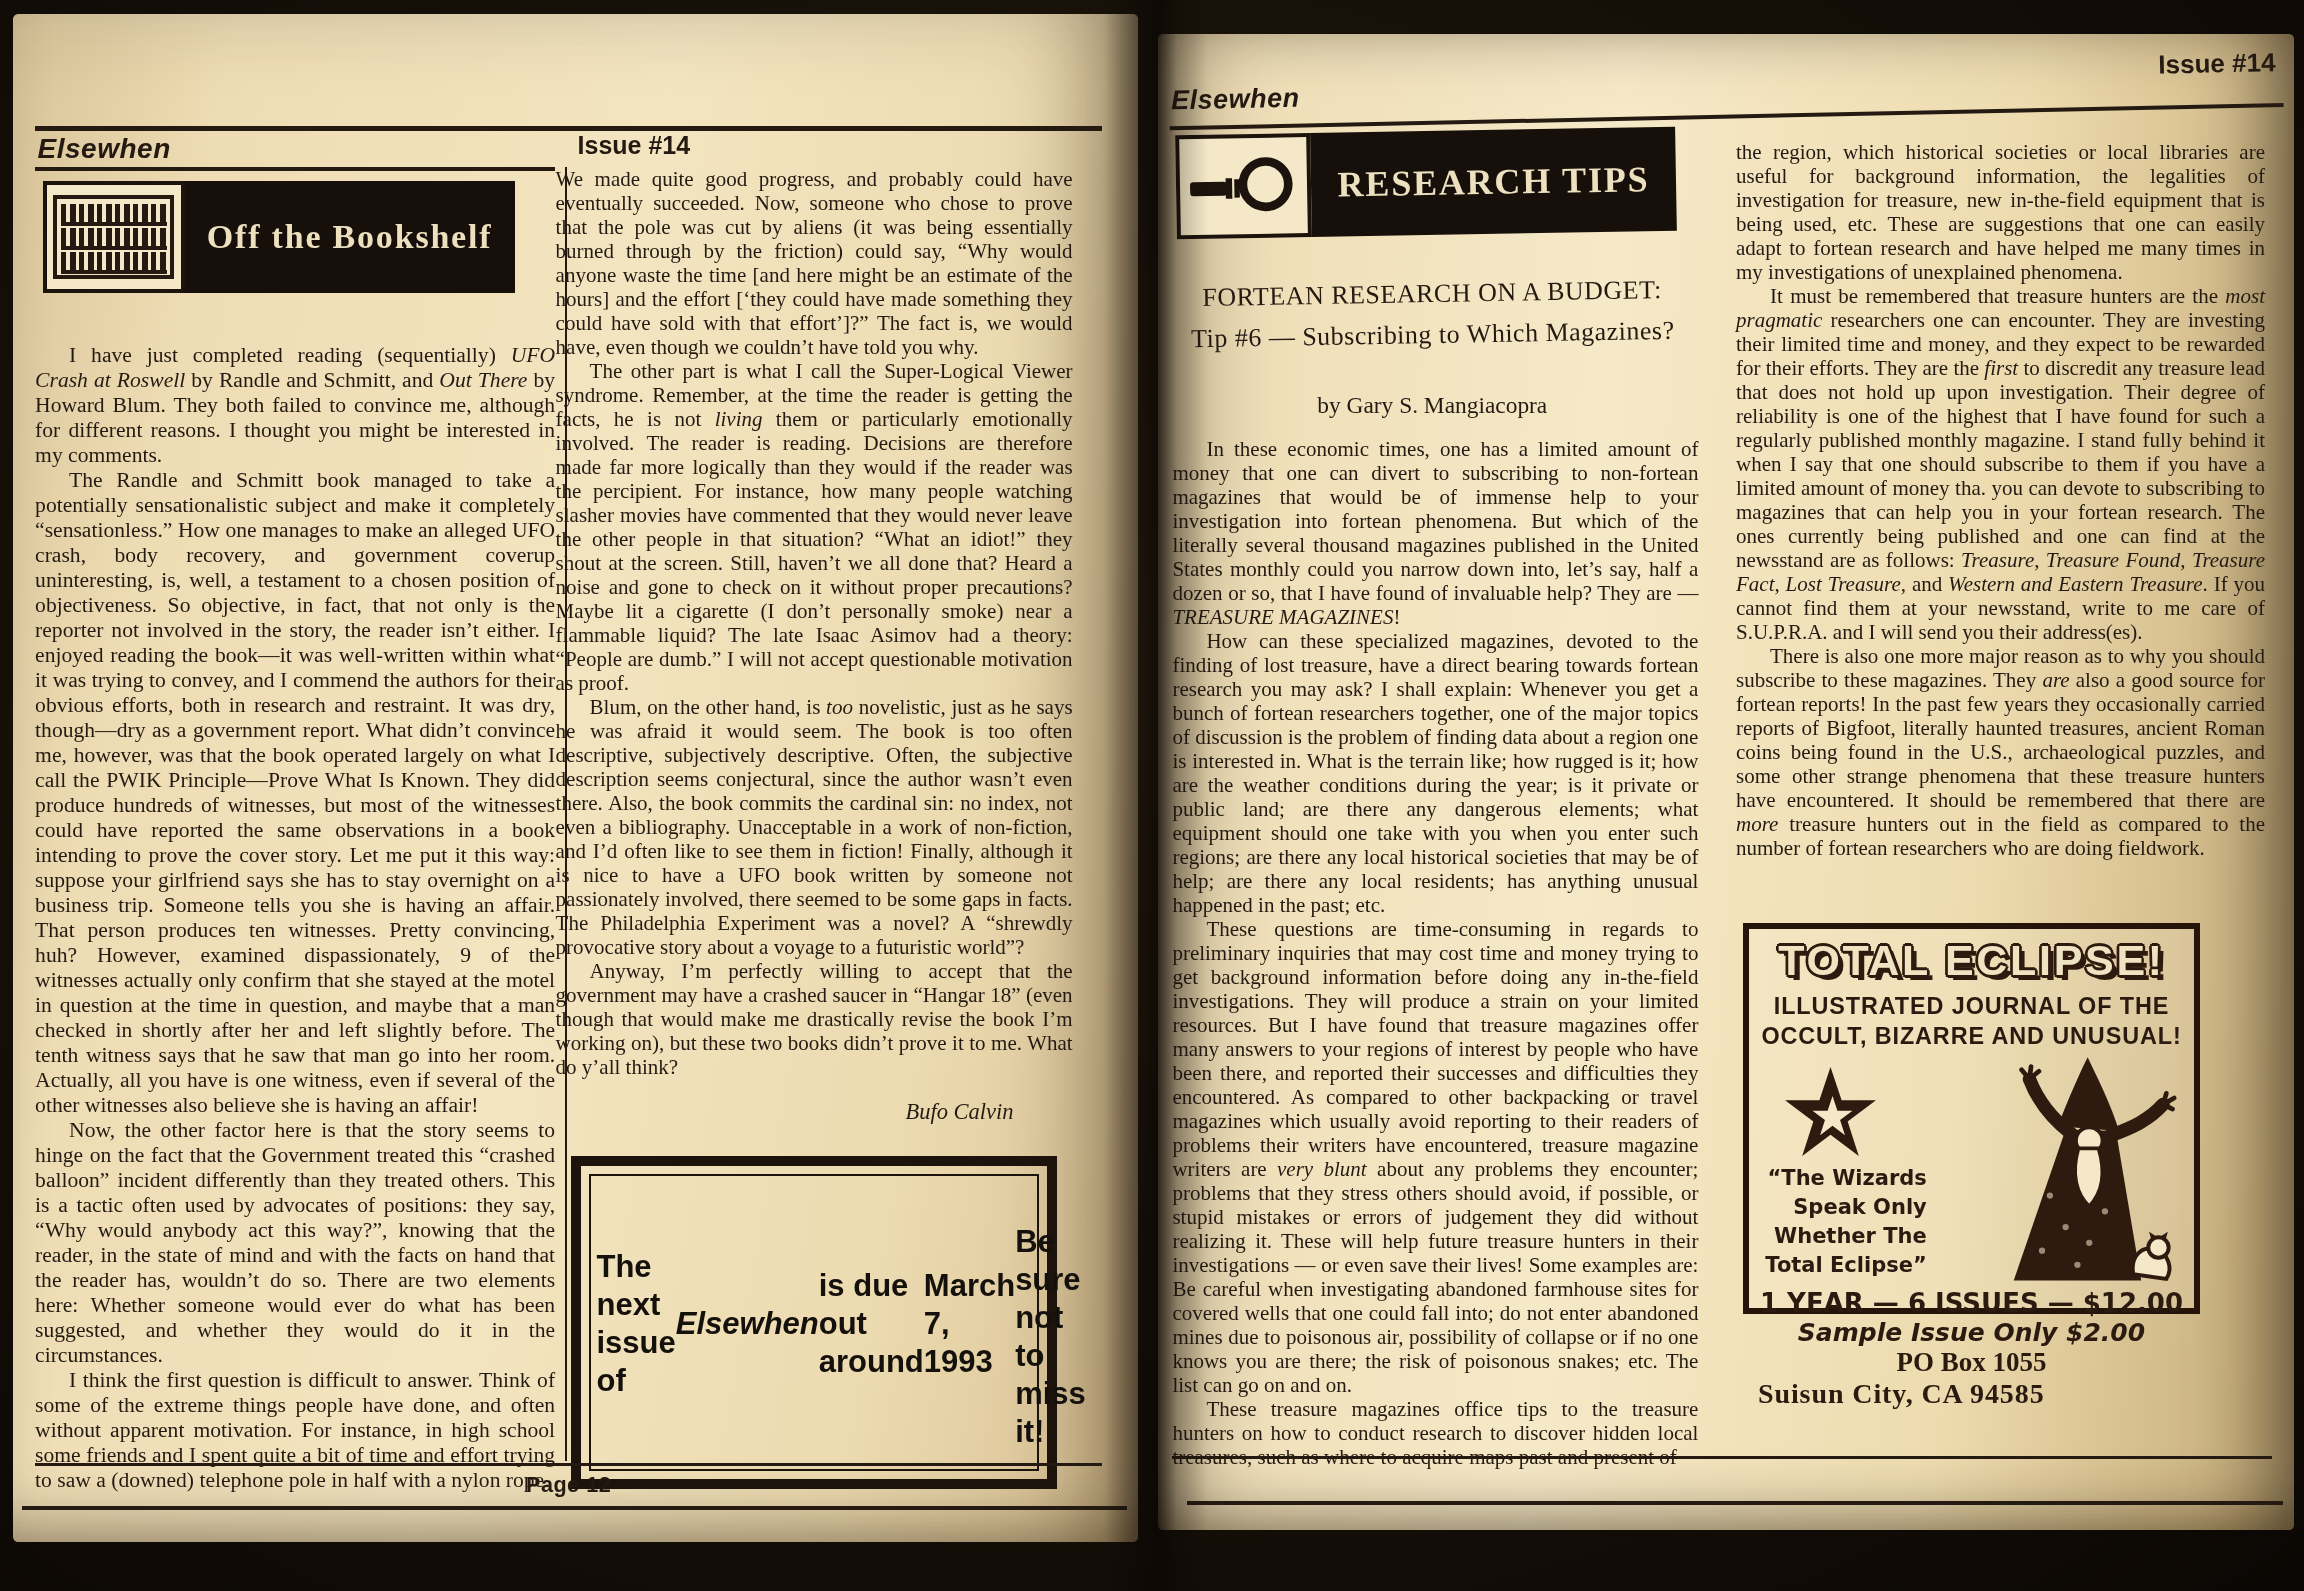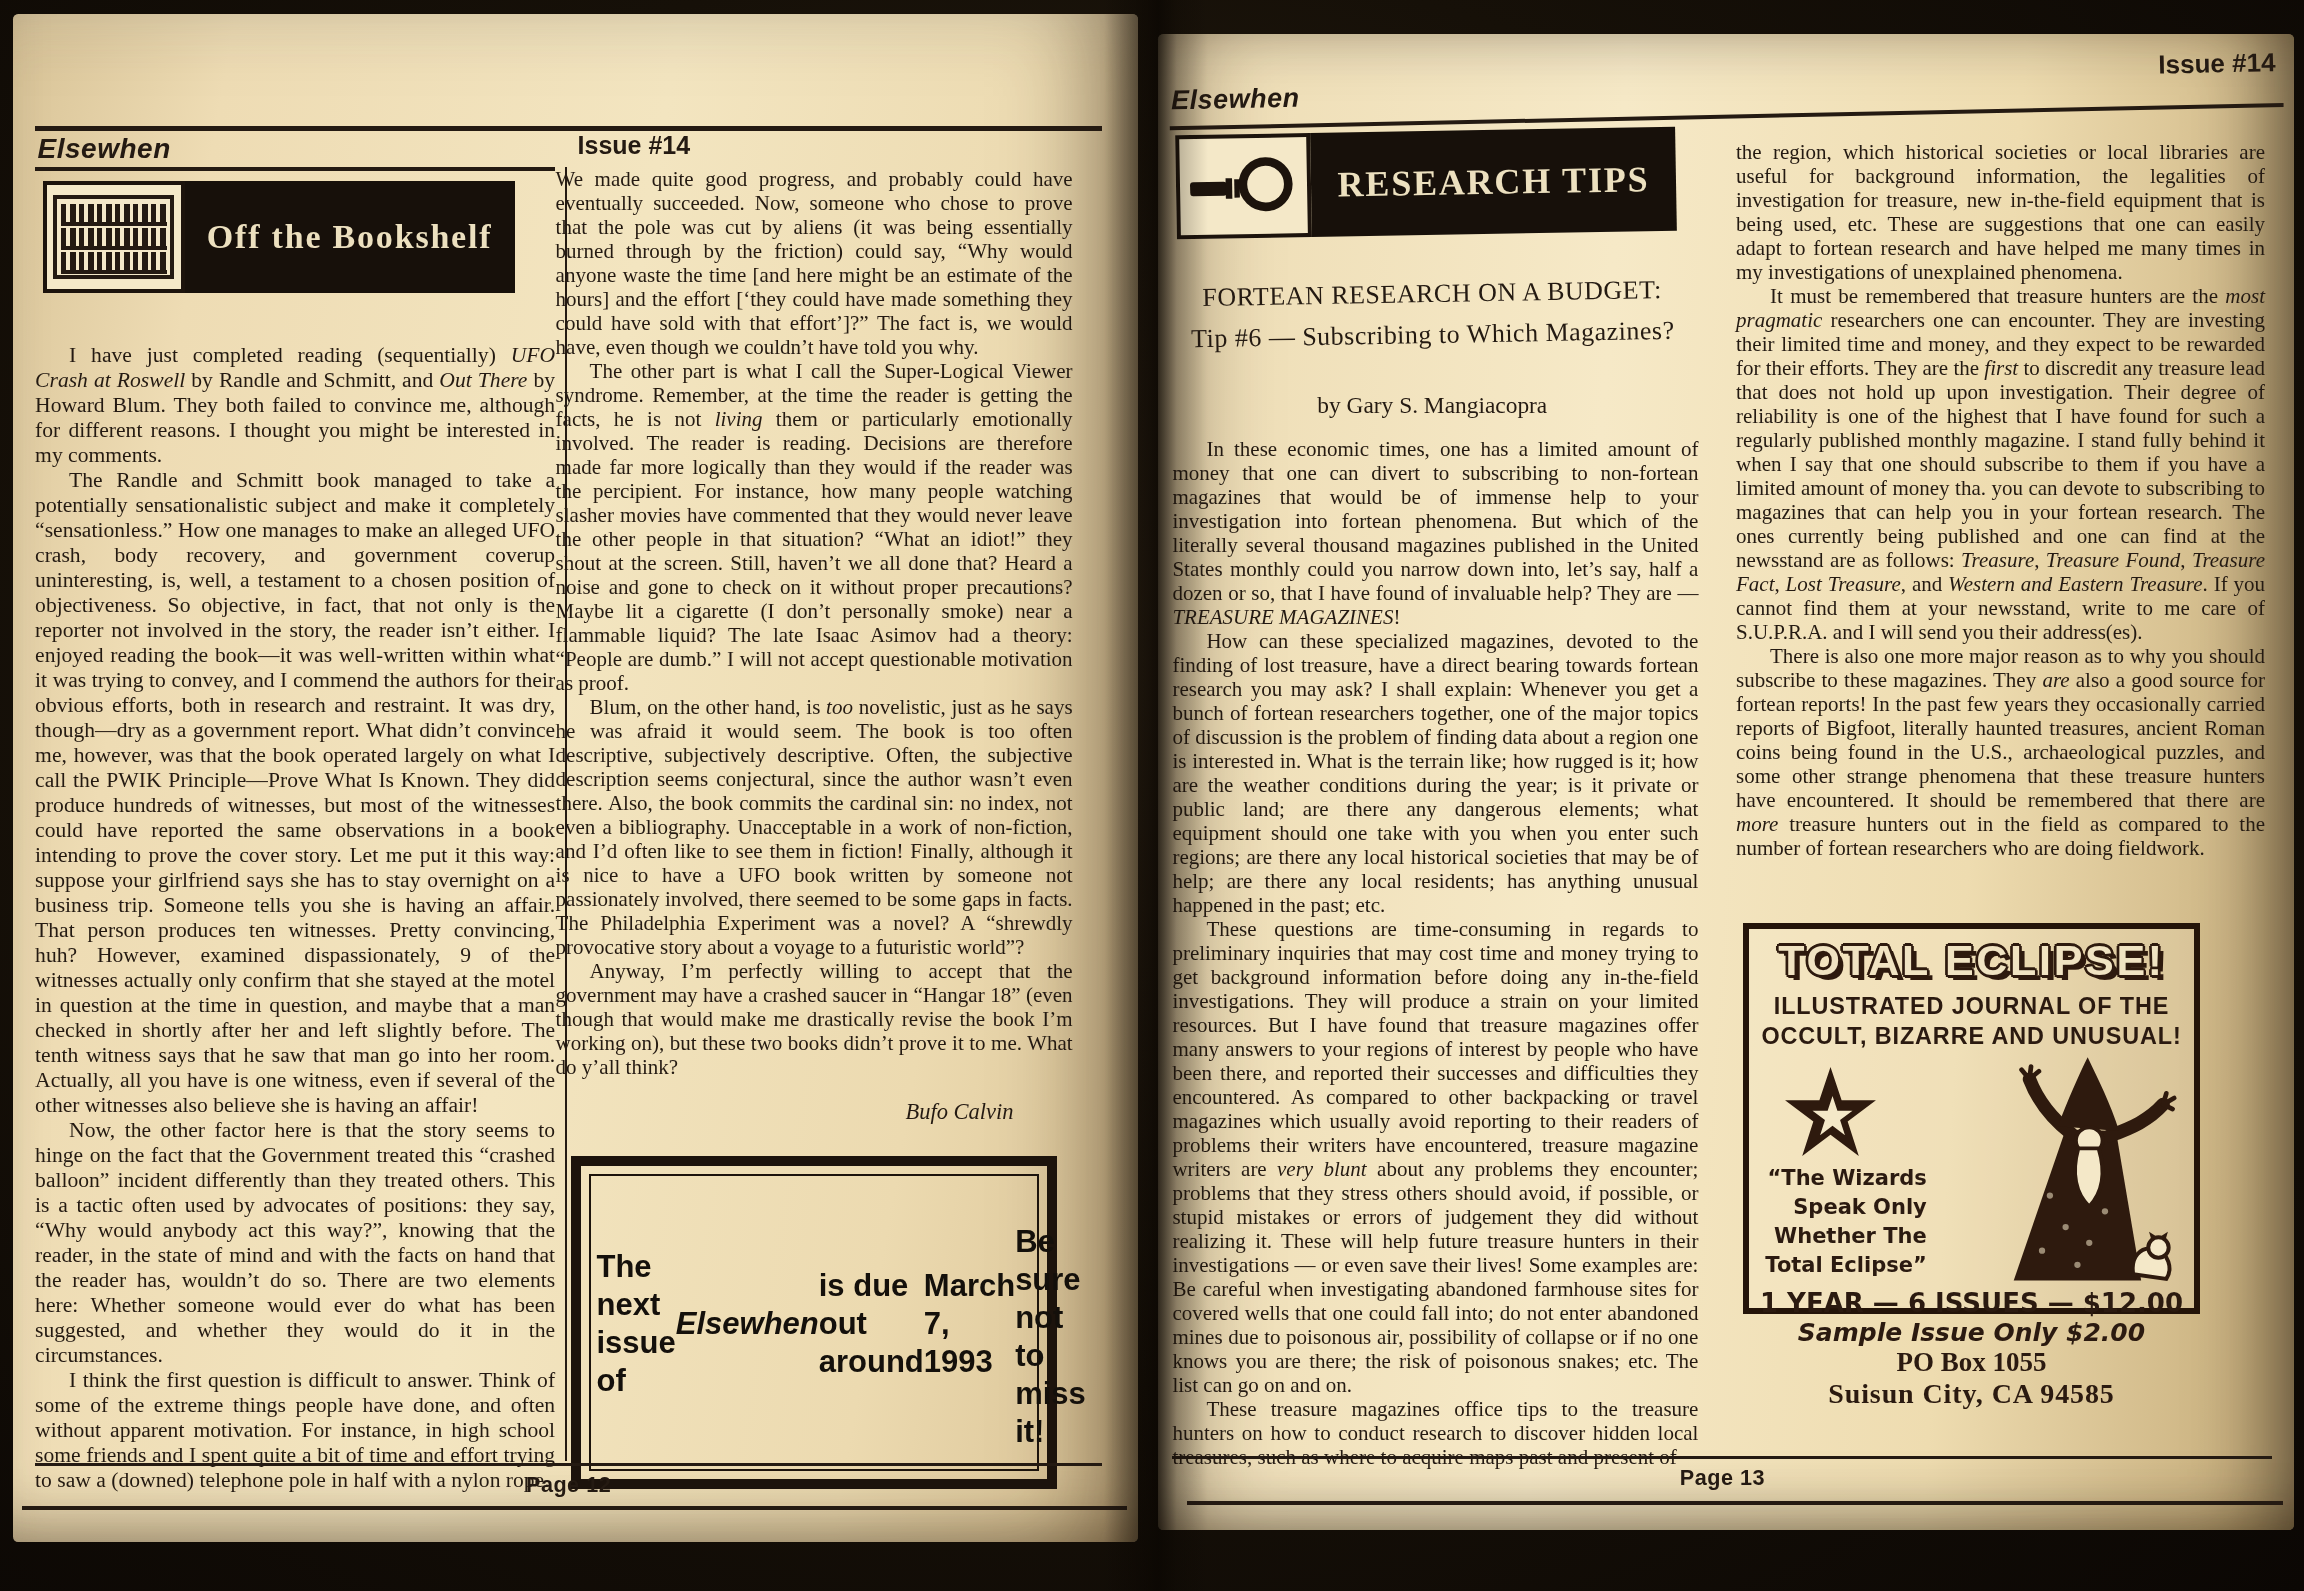--- a/index.html
+++ b/index.html
@@ -68,21 +68,21 @@
     text-shadow:2.7px 0 0 #2e1a0e,-2.7px 0 0 #2e1a0e,0 2.7px 0 #2e1a0e,0 -2.7px 0 #2e1a0e,
       1.8px 1.8px 0 #2e1a0e,-1.8px 1.8px 0 #2e1a0e,1.8px -1.8px 0 #2e1a0e,-1.8px -1.8px 0 #2e1a0e,5.4px 4.5px 0 #2e1a0e;
   }
   .ad-sub{text-align:center;font:700 23.4px "Liberation Sans", sans-serif;letter-spacing:0.9px;color:#2b1a10;line-height:30px}
   .ad-mid{position:relative;height:227px;margin-top:7.2px}
   .ad-quote{position:absolute;left:1.8px;top:106px;width:167px;text-align:right;
     font:700 21px "DejaVu Sans", sans-serif;color:#2b1a10;line-height:29px}
   .ad-price{text-align:center;font:700 26px "DejaVu Sans", sans-serif;color:#2b1a10;margin-top:3.6px}
   .ad-sample{text-align:center;font:italic 700 25px "DejaVu Sans", sans-serif;color:#2b1a10}
   .ad-addr1{text-align:center;font:700 27px "Liberation Serif", serif;color:#2b1a10}
-  .ad-addr2{text-align:center;font:700 28px "Liberation Serif", serif;letter-spacing:0.9px;color:#2b1a10}
+  .ad-addr2{text-align:left;font:700 28px "Liberation Serif", serif;letter-spacing:0.9px;color:#2b1a10}
 </style>
 </head>
 <body>
 
 <div class="page page-left">
 
   <div class="abs rule" style="left:22.5px;top:112px;width:1067px;height:4.5px"></div>
   <div class="abs masthead" style="left:25px;top:119px">Elsewhen</div>
   <div class="abs issue-label" style="left:565px;top:117px">Issue #14</div>
   <div class="abs rule" style="left:22.5px;top:153px;width:520px;height:3.6px"></div>
@@ -213,18 +213,17 @@
         </g>
       </svg>
     </div>
     <div class="ad-price">1 YEAR — 6 ISSUES — $12.00</div>
     <div class="ad-sample">Sample Issue Only $2.00</div>
     <div class="ad-addr1">PO Box 1055</div>
     <div class="ad-addr2">Suisun City, CA 94585</div>
   </div>
 
   <div class="abs rule" style="left:14.4px;top:1422px;width:1100px;height:2.7px"></div>
-  <div class="abs pagenum" style="left:14.4px;top:1431px;width:1100px">Page 13</div>
   <div class="abs rule" style="left:29px;top:1467px;width:1096px;height:3.6px"></div>
 </div>
 
 <div class="spine"></div>
 
 
 </body></html>

